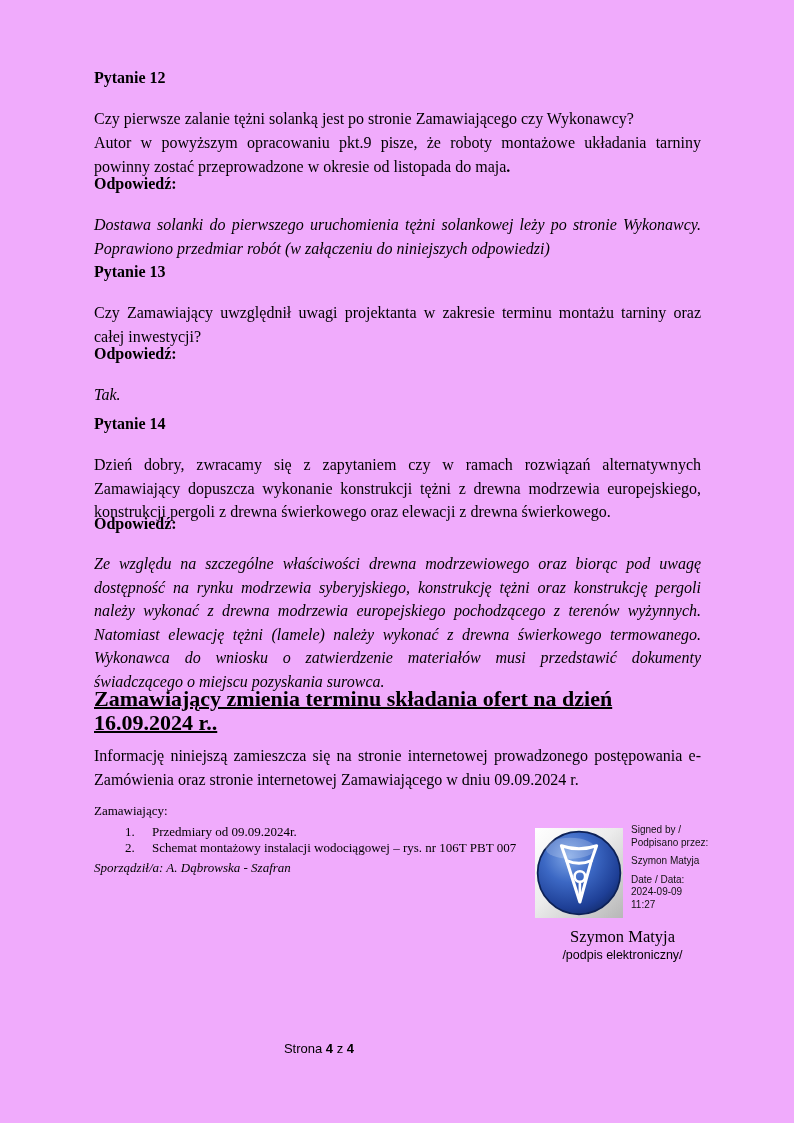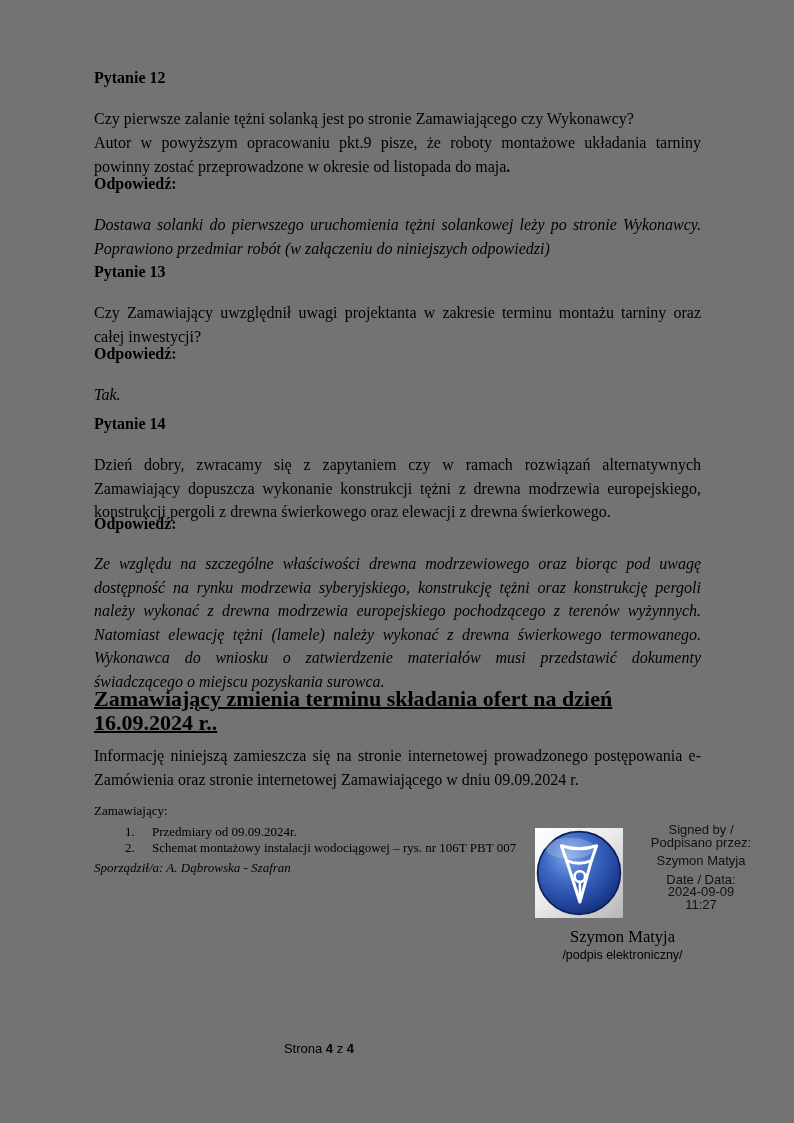--- a/index.html
+++ b/index.html
@@ -1,17 +1,17 @@
 <!DOCTYPE html>
 <html><head>
 <meta charset="utf-8">
 <style>
   html,body { margin:0; padding:0; background:#ffffff; }
   .page {
-    position:relative; width:794px; height:1123px; background:#737373;
+    position:relative; width:794px; height:1123px; background:#f0abfc;
     font-family:"Liberation Serif", serif; font-size:16px; color:#000;
     overflow:hidden; margin:0 auto;
   }
   .abs { position:absolute; left:94px; width:607px; }
   .qtitle { font-weight:bold; line-height:23.5px; }
   .just { text-align:justify; line-height:23.5px;margin-top:17px; }
   .ital { font-style:italic; }
   .b { font-weight:bold; }
   .heading {
     font-weight:bold; font-size:22px; line-height:24px;
@@ -20,22 +20,22 @@
   .small { font-size:13px; line-height:15.5px; }
   .attach-row { display:flex; line-height:15.5px; }
   .attach-num { margin-left:31px; width:27px; }
   .stamp-box {
     position:absolute; left:535px; top:828px; width:88px; height:90px;
     background:linear-gradient(135deg,#ffffff 0%,#ececec 45%,#b7b7b7 100%);
   }
   .stamp-box svg { width:100%; height:100%; display:block; }
   .stamp-text {
     position:absolute; left:631px; top:824px; width:140px;
-    font-family:"Liberation Sans", sans-serif; font-size:13px;
-    line-height:12.5px; color:#111;text-align:center;
+    font-family:"Liberation Sans", sans-serif; font-size:10px;
+    line-height:12.5px; color:#111;
   }
   .stamp-gap { margin-top:6px; }
   .signer { position:absolute; left:535px; top:926px; width:175px; text-align:center; }
   .signer-title { font-style:italic; font-size:16.5px; line-height:22px; }
   .signer-name { font-size:16.5px; line-height:21px; }
   .signer-type { font-family:"Liberation Sans", sans-serif; font-size:12.5px; line-height:16px; }
   .footer {
     position:absolute; left:0; top:1041px; width:638px; text-align:center;
     font-family:"Liberation Sans", sans-serif; font-size:13px; color:#000;
   }

